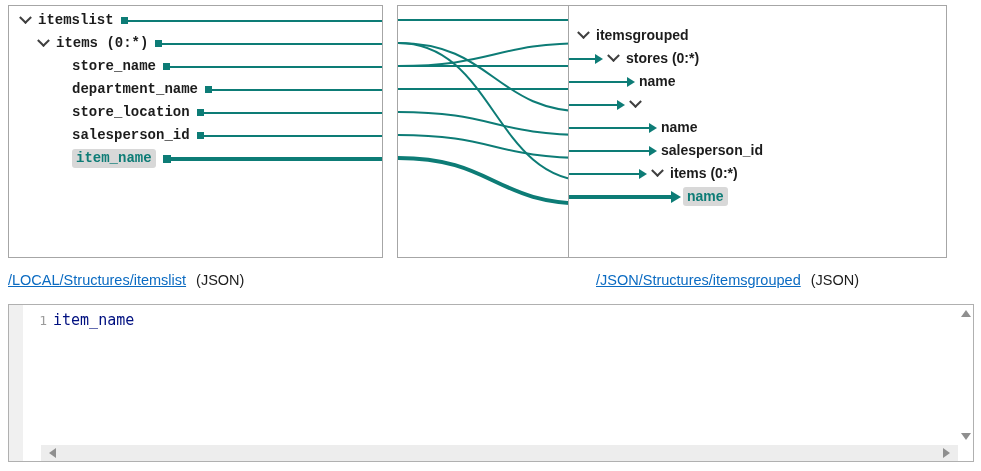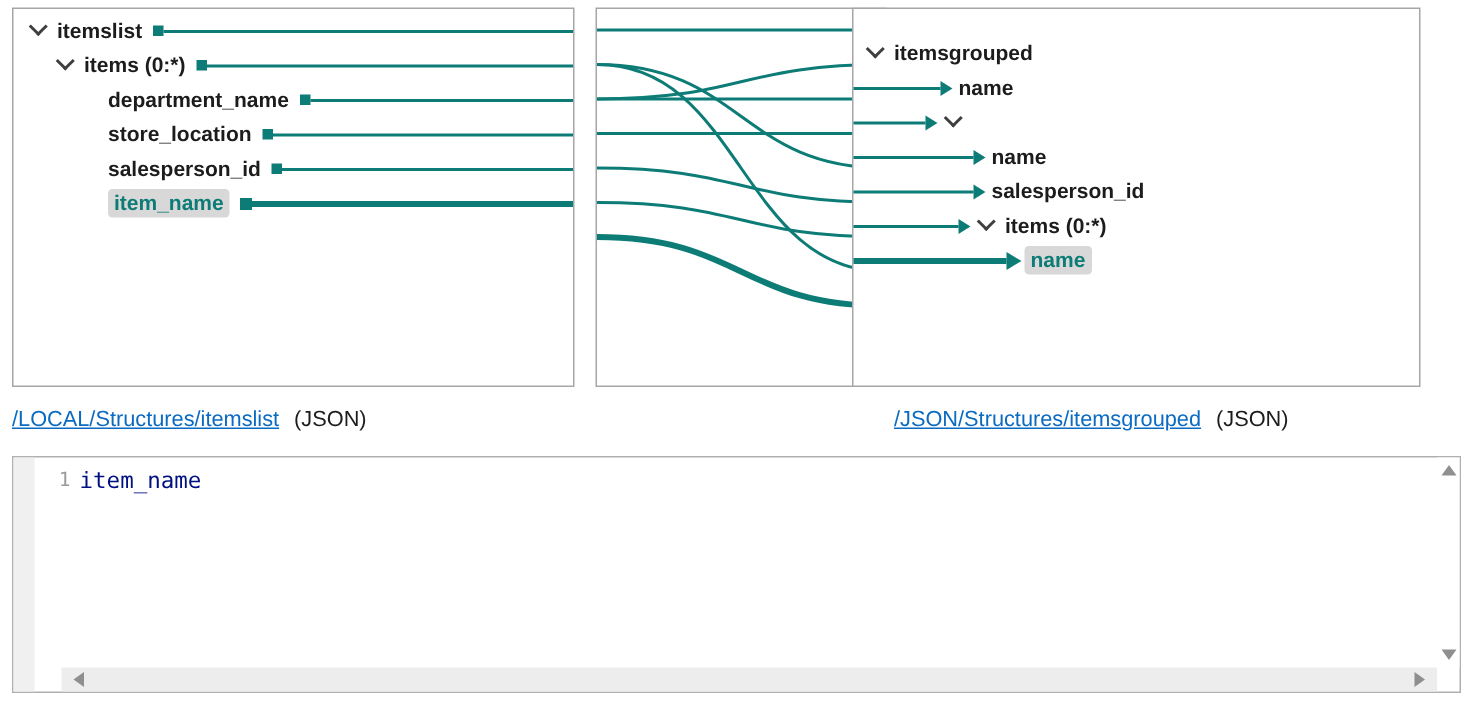--- a/index.html
+++ b/index.html
@@ -1,21 +1,21 @@
 <!DOCTYPE html>
 <html><head>
 <meta charset="utf-8">
 <style>
   html,body{margin:0;padding:0;background:#fff;}
   .stage{position:relative;width:981px;height:471px;background:#fff;
          font-family:"Liberation Sans",sans-serif;overflow:hidden;}
 
   
   .panel{position:absolute;background:#fff;border:1px solid #a6a6a6;box-sizing:border-box;}
-  #source-panel{left:8px;top:5px;width:375px;height:253px;padding-top:3px;}
+  #source-panel{left:8px;top:5px;width:375px;height:253px;padding-top:3px;font-family:Liberation Mono, monospace;}
   #canvas-panel{left:397px;top:5px;width:194px;height:253px;}
   #target-panel{left:568px;top:5px;width:379px;height:253px;padding-top:18px;}
   #map-svg{position:absolute;left:0;top:0;}
 
   .trow{display:flex;align-items:center;height:23px;white-space:nowrap;}
   .lbl{font-size:14px;font-weight:bold;color:#1c1c1c;line-height:17px;}
   .lbl.sel{color:#0d7c76;background:#d8d8d8;border-radius:3px;padding:1px 4px;}
   .chev{display:inline-block;width:7px;height:7px;border-right:2px solid #3f3f3f;
         border-bottom:2px solid #3f3f3f;transform:rotate(45deg) translate(-2px,-2px);
         margin:0 8px 0 2px;flex:none;}
@@ -73,20 +73,26 @@
       </div>
       <div class="trow">
         <span class="r-indent" style="width: 28px;"></span>
         <span class="chev"></span>
         <span class="lbl">items (0:*)</span>
         <span class="sq"></span>
         <span class="wire"></span>
       </div>
       <div class="trow">
         <span class="r-indent" style="width: 63px;"></span>
+        <span class="lbl">store_name</span>
+        <span class="sq"></span>
+        <span class="wire"></span>
+      </div>
+      <div class="trow">
+        <span class="r-indent" style="width: 63px;"></span>
         <span class="lbl">department_name</span>
         <span class="sq"></span>
         <span class="wire"></span>
       </div>
       <div class="trow">
         <span class="r-indent" style="width: 63px;"></span>
         <span class="lbl">store_location</span>
         <span class="sq"></span>
         <span class="wire"></span>
       </div>
@@ -117,20 +123,25 @@
         <path d="M0,129 C96,129 96,152 192,152" fill="none" stroke="#0d7c76" stroke-width="2"></path>
         <path d="M0,152 C96,152 96,198 192,198" fill="none" stroke="#0d7c76" stroke-width="4"></path>
       </svg>
   </div>
 
   <div id="target-panel" class="panel">
       <div class="trow">
         <span class="r-indent" style="width: 8px;"></span>
         <span class="chev"></span>
         <span class="lbl">itemsgrouped</span>
+      </div>
+      <div class="trow">
+        <span class="r-arrow" style="width: 26px;"></span>
+        <span class="chev"></span>
+        <span class="lbl">stores (0:*)</span>
       </div>
       <div class="trow">
         <span class="r-arrow" style="width: 58px;"></span>
         <span class="lbl">name</span>
       </div>
       <div class="trow">
         <span class="r-arrow" style="width: 48px;"></span>
         <span class="chev"></span>
       </div>
       <div class="trow">

